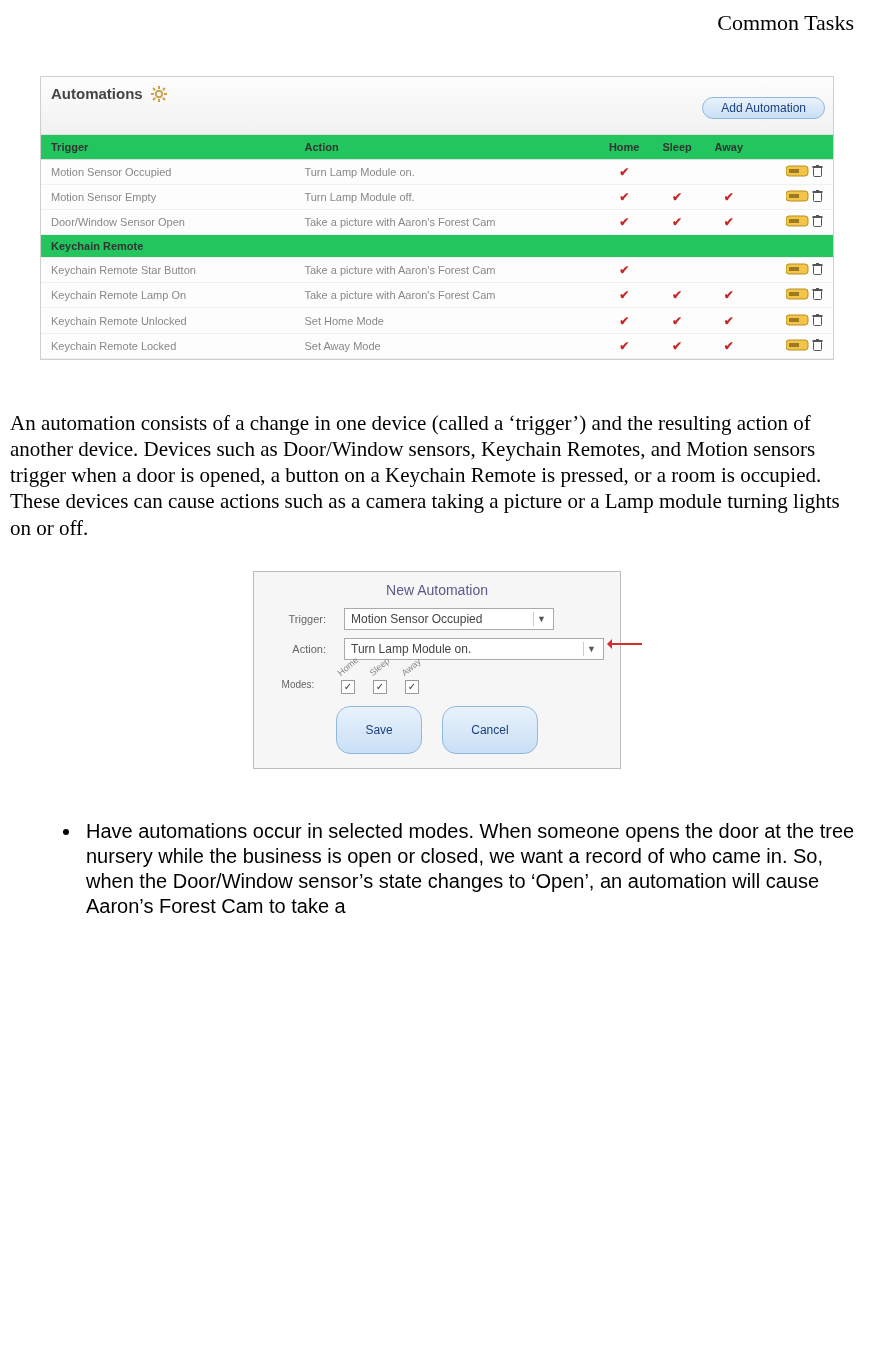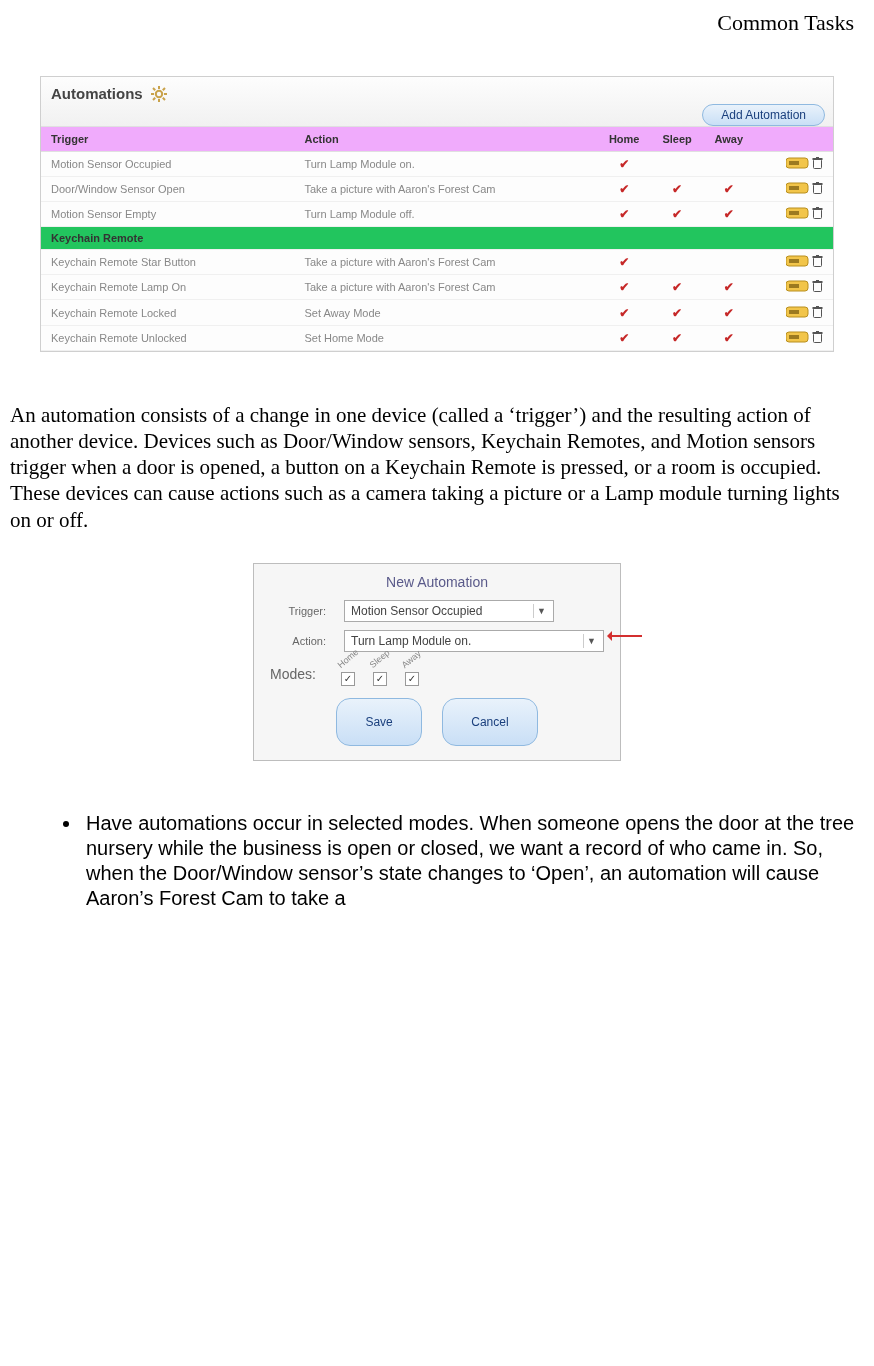--- a/index.html
+++ b/index.html
@@ -21,38 +21,38 @@
 
   
   .panel {
     margin: 40px 30px 0 30px;
     border: 1px solid #cfcfcf;
     background: #f7f7f7;
   }
   .panel-header {
     display: flex;
     align-items: center;
-    padding: 8px 10px 24px 10px;
+    padding: 8px 10px 32px 10px;
     position: relative;
     border-bottom: 1px solid #e0e0e0;
     background: linear-gradient(#fdfdfd,#f1f1f1);
   }
   .panel-title {
     font-weight: bold;
     font-size: 15px;
     color: #444;
     margin-right: 8px;
   }
   .gear {
     width: 16px; height: 16px;
     display: inline-block;
   }
   .add-btn-wrap {
     position: absolute;
-    right: 8px; bottom: 0;
+    right: 8px; bottom: 15px;
   }
   .pill-btn {
     background: linear-gradient(#e9f2fb,#c9dff6);
     border: 1px solid #8fb9e0;
     border-radius: 14px;
     padding: 3px 18px;
     font-size: 12px;
     color: #1a3f7d;
     cursor: pointer;
   }
@@ -62,21 +62,21 @@
     font-size: 11px;
     color: #888;
   }
   .tbl th {
     text-align: left;
     font-weight: bold;
     color: #333;
     font-size: 11px;
     padding: 6px 6px 6px 10px;
     border-bottom: 1px solid #e0e0e0;
-    background: #f0abfc;
+    background: #22c55e;
   }
   .tbl th.mode, .tbl td.mode { text-align: center; width: 44px; }
   .tbl th.act-col, .tbl td.act-col { width: 70px; text-align: right; padding-right: 10px; }
   .tbl td {
     padding: 5px 6px 5px 10px;
     border-bottom: 1px solid #f0f0f0;
     background: #fdfdfd;
   }
   .tbl tr.group td {
     font-weight: bold;
@@ -160,21 +160,21 @@
     right: -22px;
     top: 71px;
   }
   .arrow-note::before {
     content:"";
     position:absolute; left:-6px; top:-4px;
     border: 5px solid transparent;
     border-right-color: #d32f2f;
   }
   .modes-row { display:flex; align-items:flex-end; margin: 6px 0 12px 0; }
-  .modes-row label { width:56px; font-size:14px; color:#666; text-align:left; margin-right:6px; position:relative; top:-4px; }
+  .modes-row label { width:56px; font-size:10px; color:#666; text-align:center; margin-right:6px; position:relative; top:-4px; }
   .mode-col { width: 32px; text-align:center; font-size:9px; color:#888; }
   .mode-col .mlbl { display:block; transform: rotate(-40deg); transform-origin: left bottom; margin-left: 10px; margin-bottom:2px; white-space:nowrap; }
   .mode-col .box {
     display:inline-block; width:14px; height:14px; border:1px solid #999; background:#fff;
     font-size:10px; line-height:12px; color:#333;
   }
   .dlg-btns { text-align:center; }
   .dlg-btns .pill-btn { margin: 0 8px; padding: 16px 28px; }
 
   .caption {
@@ -232,49 +232,49 @@
             <td class="act-col"><span class="row-actions"><span class="edit-icon"><svg width="24" height="12" viewBox="0 0 24 12">
                     <rect x="0" y="1" width="22" height="10" rx="3" fill="#f2c54a" stroke="#b98f1e"></rect>
                     <rect x="3" y="4" width="10" height="4" fill="#9c7a20"></rect>
                   </svg></span><span class="trash-icon"><svg width="11" height="12" viewBox="0 0 11 12">
                     <rect x="1.5" y="2.5" width="8" height="9" rx="1" fill="none" stroke="#555"></rect>
                     <rect x="0.5" y="1" width="10" height="2" fill="#555"></rect>
                     <rect x="4" y="0" width="3" height="1.5" fill="#555"></rect>
                   </svg></span></span></td>
           </tr>
           <tr>
+            <td>Motion Sensor Empty</td>
+            <td>Turn Lamp Module off.</td>
+            <td class="mode"><span class="check">✔</span></td>
+            <td class="mode"><span class="check">✔</span></td>
+            <td class="mode"><span class="check">✔</span></td>
+            <td class="act-col"><span class="row-actions"><span class="edit-icon"><svg width="24" height="12" viewBox="0 0 24 12">
+                    <rect x="0" y="1" width="22" height="10" rx="3" fill="#f2c54a" stroke="#b98f1e"></rect>
+                    <rect x="3" y="4" width="10" height="4" fill="#9c7a20"></rect>
+                  </svg></span><span class="trash-icon"><svg width="11" height="12" viewBox="0 0 11 12">
+                    <rect x="1.5" y="2.5" width="8" height="9" rx="1" fill="none" stroke="#555"></rect>
+                    <rect x="0.5" y="1" width="10" height="2" fill="#555"></rect>
+                    <rect x="4" y="0" width="3" height="1.5" fill="#555"></rect>
+                  </svg></span></span></td>
+          </tr>
+          <tr>
             <td>Door/Window Sensor Open</td>
             <td>Take a picture with Aaron's Forest Cam</td>
             <td class="mode"><span class="check">✔</span></td>
             <td class="mode"><span class="check">✔</span></td>
             <td class="mode"><span class="check">✔</span></td>
             <td class="act-col"><span class="row-actions"><span class="edit-icon"><svg width="24" height="12" viewBox="0 0 24 12">
                     <rect x="0" y="1" width="22" height="10" rx="3" fill="#f2c54a" stroke="#b98f1e"></rect>
                     <rect x="3" y="4" width="10" height="4" fill="#9c7a20"></rect>
                   </svg></span><span class="trash-icon"><svg width="11" height="12" viewBox="0 0 11 12">
                     <rect x="1.5" y="2.5" width="8" height="9" rx="1" fill="none" stroke="#555"></rect>
                     <rect x="0.5" y="1" width="10" height="2" fill="#555"></rect>
                     <rect x="4" y="0" width="3" height="1.5" fill="#555"></rect>
                   </svg></span></span></td>
           </tr>
-          <tr>
-            <td>Motion Sensor Empty</td>
-            <td>Turn Lamp Module off.</td>
-            <td class="mode"><span class="check">✔</span></td>
-            <td class="mode"><span class="check">✔</span></td>
-            <td class="mode"><span class="check">✔</span></td>
-            <td class="act-col"><span class="row-actions"><span class="edit-icon"><svg width="24" height="12" viewBox="0 0 24 12">
-                    <rect x="0" y="1" width="22" height="10" rx="3" fill="#f2c54a" stroke="#b98f1e"></rect>
-                    <rect x="3" y="4" width="10" height="4" fill="#9c7a20"></rect>
-                  </svg></span><span class="trash-icon"><svg width="11" height="12" viewBox="0 0 11 12">
-                    <rect x="1.5" y="2.5" width="8" height="9" rx="1" fill="none" stroke="#555"></rect>
-                    <rect x="0.5" y="1" width="10" height="2" fill="#555"></rect>
-                    <rect x="4" y="0" width="3" height="1.5" fill="#555"></rect>
-                  </svg></span></span></td>
-          </tr>
           <tr class="group">
             <td colspan="6">Keychain Remote</td>
           </tr>
           <tr>
             <td>Keychain Remote Star Button</td>
             <td>Take a picture with Aaron's Forest Cam</td>
             <td class="mode"><span class="check">✔</span></td>
             <td class="mode"></td>
             <td class="mode"></td>
             <td class="act-col"><span class="row-actions"><span class="edit-icon"><svg width="24" height="12" viewBox="0 0 24 12">
@@ -295,37 +295,37 @@
             <td class="act-col"><span class="row-actions"><span class="edit-icon"><svg width="24" height="12" viewBox="0 0 24 12">
                     <rect x="0" y="1" width="22" height="10" rx="3" fill="#f2c54a" stroke="#b98f1e"></rect>
                     <rect x="3" y="4" width="10" height="4" fill="#9c7a20"></rect>
                   </svg></span><span class="trash-icon"><svg width="11" height="12" viewBox="0 0 11 12">
                     <rect x="1.5" y="2.5" width="8" height="9" rx="1" fill="none" stroke="#555"></rect>
                     <rect x="0.5" y="1" width="10" height="2" fill="#555"></rect>
                     <rect x="4" y="0" width="3" height="1.5" fill="#555"></rect>
                   </svg></span></span></td>
           </tr>
           <tr>
+            <td>Keychain Remote Unlocked</td>
+            <td>Set Home Mode</td>
+            <td class="mode"><span class="check">✔</span></td>
+            <td class="mode"><span class="check">✔</span></td>
+            <td class="mode"><span class="check">✔</span></td>
+            <td class="act-col"><span class="row-actions"><span class="edit-icon"><svg width="24" height="12" viewBox="0 0 24 12">
+                    <rect x="0" y="1" width="22" height="10" rx="3" fill="#f2c54a" stroke="#b98f1e"></rect>
+                    <rect x="3" y="4" width="10" height="4" fill="#9c7a20"></rect>
+                  </svg></span><span class="trash-icon"><svg width="11" height="12" viewBox="0 0 11 12">
+                    <rect x="1.5" y="2.5" width="8" height="9" rx="1" fill="none" stroke="#555"></rect>
+                    <rect x="0.5" y="1" width="10" height="2" fill="#555"></rect>
+                    <rect x="4" y="0" width="3" height="1.5" fill="#555"></rect>
+                  </svg></span></span></td>
+          </tr>
+          <tr>
             <td>Keychain Remote Locked</td>
             <td>Set Away Mode</td>
-            <td class="mode"><span class="check">✔</span></td>
-            <td class="mode"><span class="check">✔</span></td>
-            <td class="mode"><span class="check">✔</span></td>
-            <td class="act-col"><span class="row-actions"><span class="edit-icon"><svg width="24" height="12" viewBox="0 0 24 12">
-                    <rect x="0" y="1" width="22" height="10" rx="3" fill="#f2c54a" stroke="#b98f1e"></rect>
-                    <rect x="3" y="4" width="10" height="4" fill="#9c7a20"></rect>
-                  </svg></span><span class="trash-icon"><svg width="11" height="12" viewBox="0 0 11 12">
-                    <rect x="1.5" y="2.5" width="8" height="9" rx="1" fill="none" stroke="#555"></rect>
-                    <rect x="0.5" y="1" width="10" height="2" fill="#555"></rect>
-                    <rect x="4" y="0" width="3" height="1.5" fill="#555"></rect>
-                  </svg></span></span></td>
-          </tr>
-          <tr>
-            <td>Keychain Remote Unlocked</td>
-            <td>Set Home Mode</td>
             <td class="mode"><span class="check">✔</span></td>
             <td class="mode"><span class="check">✔</span></td>
             <td class="mode"><span class="check">✔</span></td>
             <td class="act-col"><span class="row-actions"><span class="edit-icon"><svg width="24" height="12" viewBox="0 0 24 12">
                     <rect x="0" y="1" width="22" height="10" rx="3" fill="#f2c54a" stroke="#b98f1e"></rect>
                     <rect x="3" y="4" width="10" height="4" fill="#9c7a20"></rect>
                   </svg></span><span class="trash-icon"><svg width="11" height="12" viewBox="0 0 11 12">
                     <rect x="1.5" y="2.5" width="8" height="9" rx="1" fill="none" stroke="#555"></rect>
                     <rect x="0.5" y="1" width="10" height="2" fill="#555"></rect>
                     <rect x="4" y="0" width="3" height="1.5" fill="#555"></rect>

